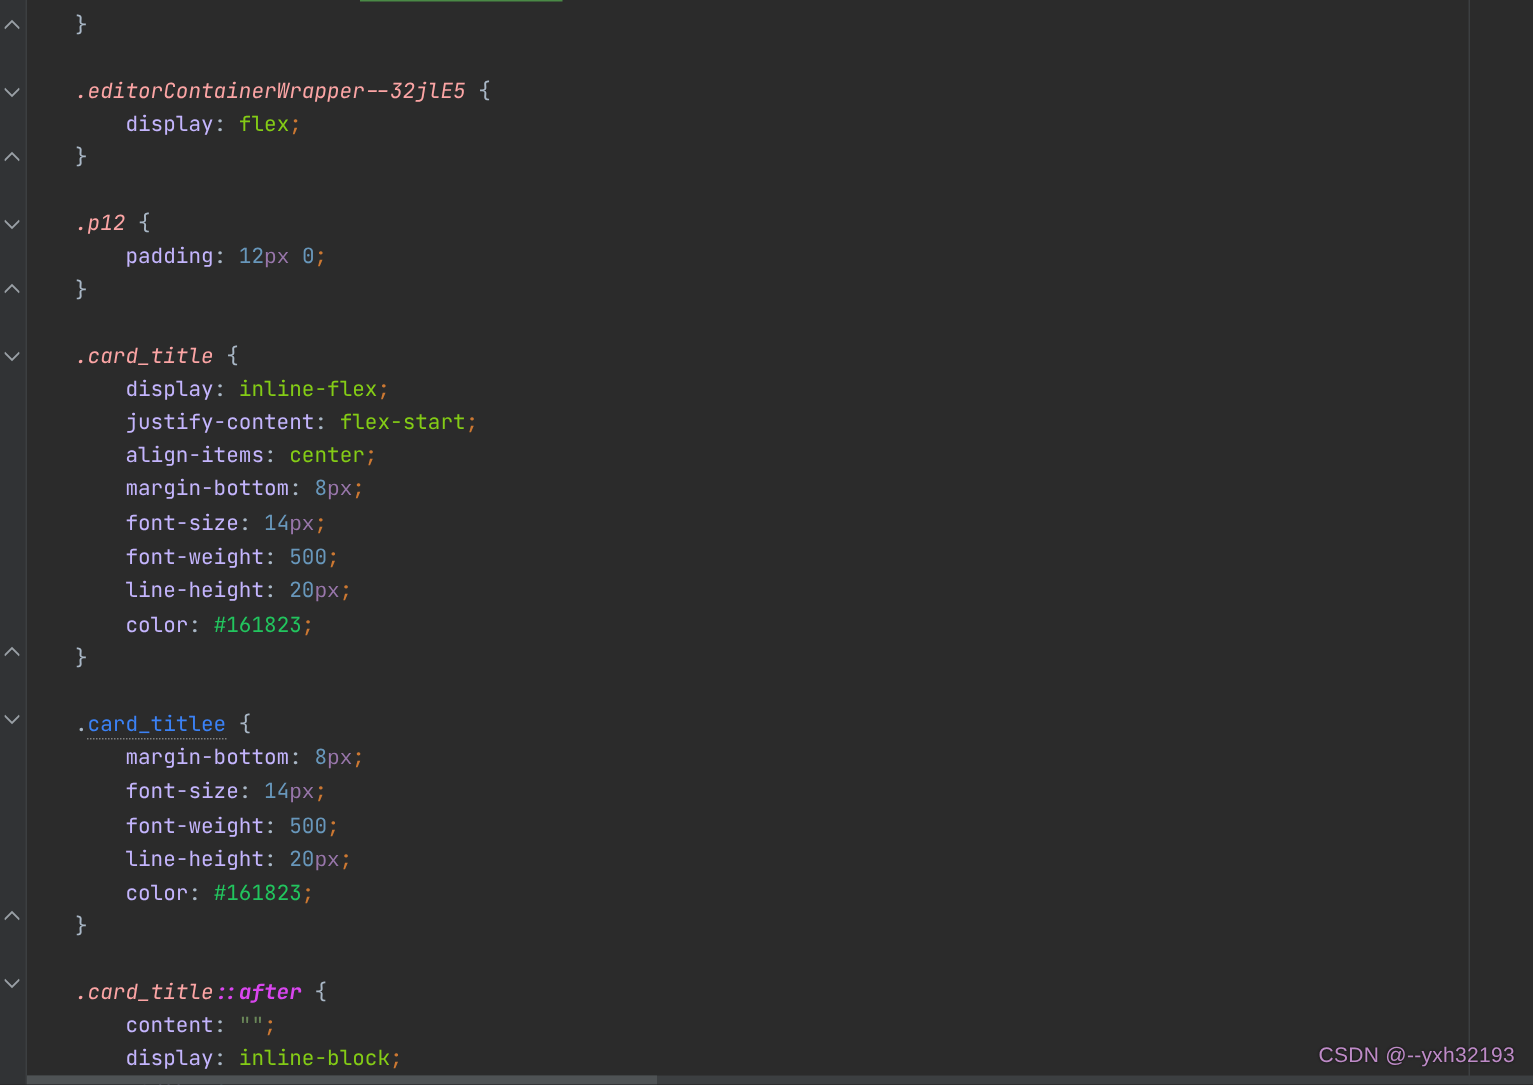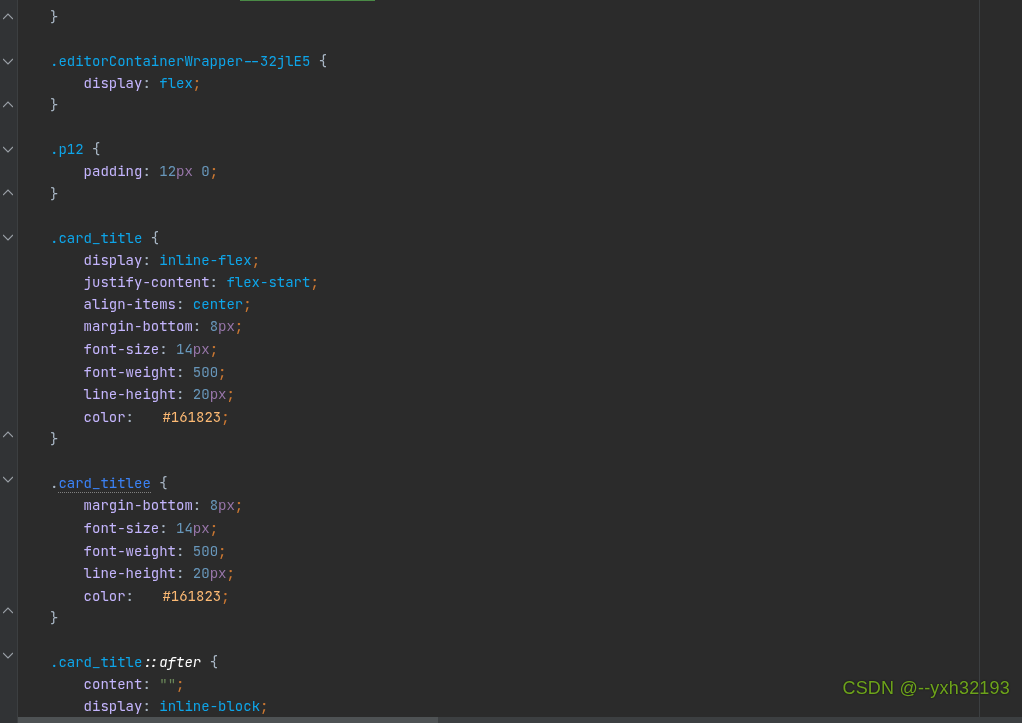--- a/index.html
+++ b/index.html
@@ -62,42 +62,42 @@
     background: #3c3f41;
   }
   .scroll-h .thumb {
     position: absolute;
     left: 0; top: 0; bottom:0;
     width: 420px;
     background: #4e5254;
   }
   .watermark {
     position: absolute;
-    right: 12px; bottom: 24px;
-    color: #84cc16;
+    right: 12px; bottom: 12px;
+    color: #f0abfc;
     opacity: .75;
-    font-size: 18px;
+    font-size: 14px;
     font-family: sans-serif;
     letter-spacing: .2px;
     text-shadow: 0 0 2px #000;
     pointer-events: none;
   }
   
   .tok-default   { color: #a9b7c6; }
-  .tok-selector  { color: #0ea5e9; }
+  .tok-selector  { color: #fca5a5; font-style: italic; }
   .tok-selector-warn { color: #3b82f6; border-bottom: 1px dotted #808080; }
   .tok-brace     { color: #a9b7c6; }
   .tok-prop      { color: #c4b5fd; }
-  .tok-value     { color: #0ea5e9; margin-top: 20px; }
+  .tok-value     { color: #84cc16; margin-top: 20px; }
   .tok-num       { color: #6897bb; text-align: center; }
   .tok-unit      { color: #9876aa; font-family: Liberation Mono, monospace; }
-  .tok-color     { color: #fdba74; margin-left: 20px; }
+  .tok-color     { color: #22c55e; }
   .tok-semi      { color: #cc7832; }
   .tok-str       { color: #6a8759; }
-  .tok-pseudo    { color: #ffffff; font-style: italic; }
+  .tok-pseudo    { color: #d946ef; font-style: italic; font-weight: bold; }
 </style>
 </head>
 <body>
 
 <div class="editor">
 
   <div class="tab-mark"></div>
 
   <div class="gutter" id="gutter">
       <div class="gut-icon" style="top: 12px;">

